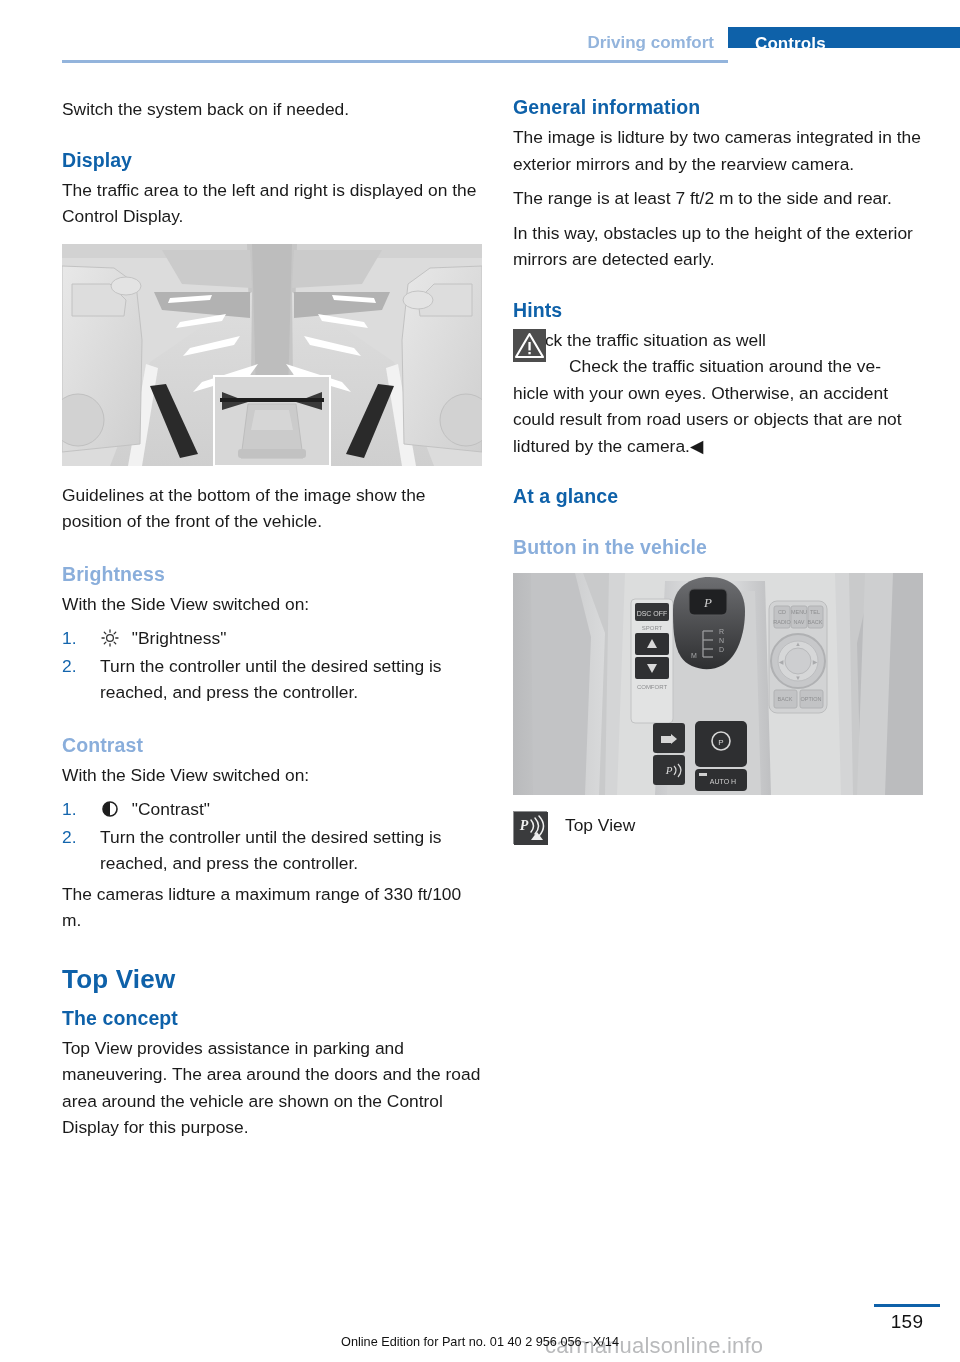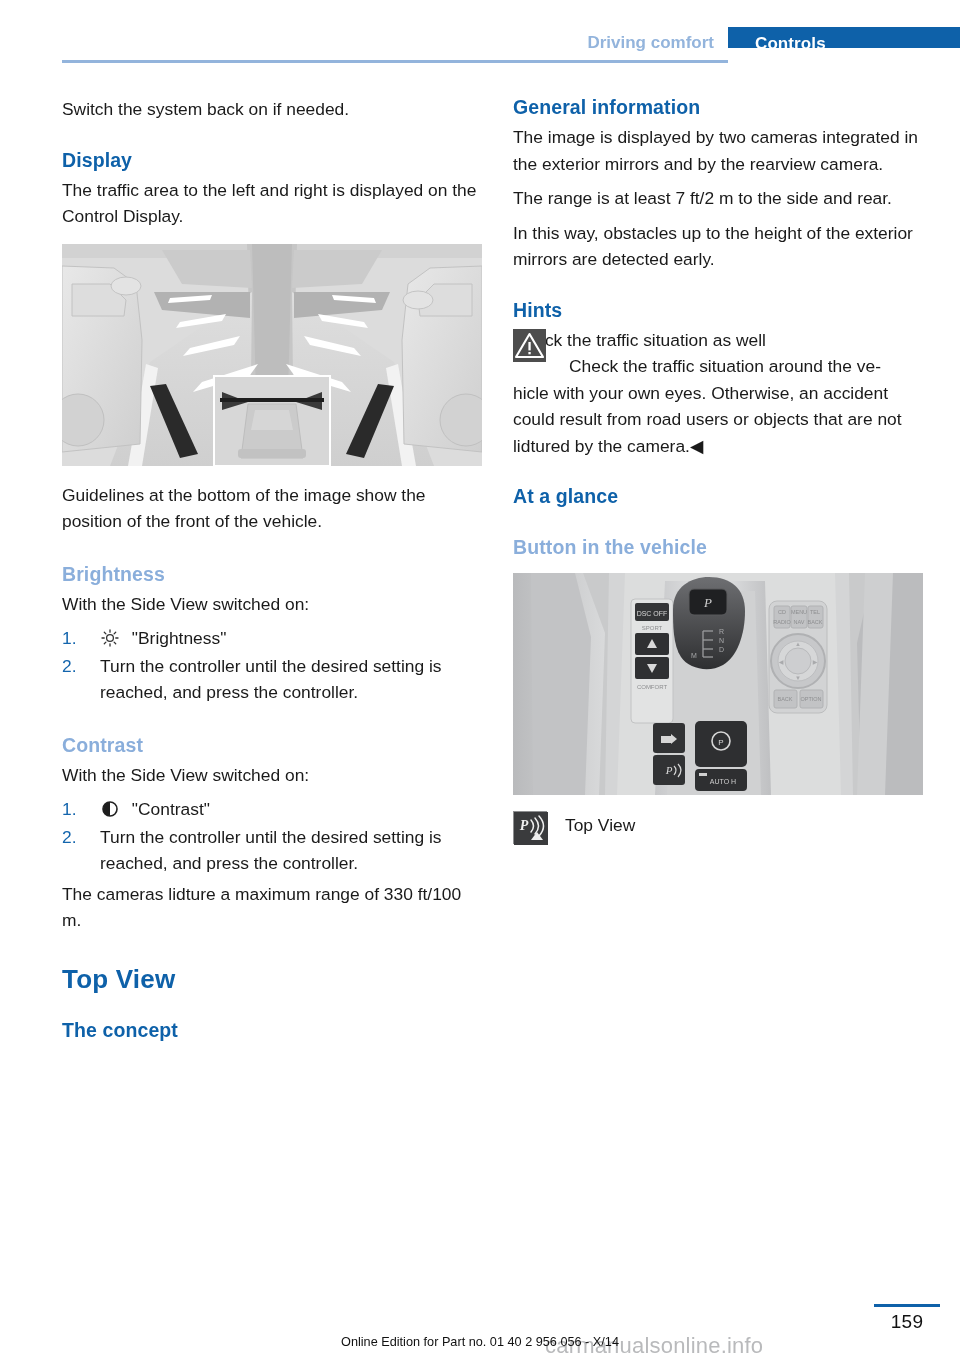--- a/index.html
+++ b/index.html
@@ -41,21 +41,21 @@
   }
 
   h2.h-major {
     font-size: 26px; font-weight: bold; color: #0e61a9;
     letter-spacing: .2px; margin: 30px 0 8px;
   }
   h3.h-sec {
     font-size: 19.5px; font-weight: bold; color: #0e61a9;
     letter-spacing: .1px; margin: 26px 0 5px;
   }
-  h3.h-sec.first { margin-top: 24px; }
+  h3.h-sec.first { margin-top: 12px; }
   h4.h-sub {
     font-size: 19.5px; font-weight: bold; color: #8aaedb;
     letter-spacing: .1px; margin: 28px 0 5px;
   }
 
   
   .figure { margin: 14px 0 16px; }
   .fig-sideview { width: 420px; height: 222px; position: relative; overflow: hidden; background: #d9d9d9; }
   .fig-console  { width: 410px; height: 222px; position: relative; overflow: hidden; background: #c9cacb; }
 
@@ -252,26 +252,27 @@
       <li>
         <span class="num">2.</span>
         <span>Turn the controller until the desired setting is reached, and press the controller.</span>
       </li>
     </ol>
 
     <p class="body">The cameras lidture a maximum range of 330 ft/100 m.</p>
 
     <h2 class="h-major">Top View</h2>
     <h3 class="h-sec first">The concept</h3>
+    <p class="body">Top View provides assistance in parking and maneuvering. The area around the doors and the road area around the vehicle are shown on the Control Display for this purpose.</p>
   </div>
 
   <div class="col col-right">
 
     <h3 class="h-sec" style="margin-top:0">General information</h3>
-    <p class="body">The image is displayed by two cameras integrated in the exterior mirrors and by the rearview camera.</p>
+    <p class="body">The image is lidture by two cameras integrated in the exterior mirrors and by the rearview camera.</p>
     <p class="body">The range is at least 7 ft/2 m to the side and rear.</p>
     <p class="body">In this way, obstacles up to the height of the exterior mirrors are detected early.</p>
 
     <h3 class="h-sec">Hints</h3>
 
     <div class="hint">
       <span class="warn-ico">
         <svg width="33" height="33" viewBox="0 0 33 33" xmlns="http://www.w3.org/2000/svg">
           <rect x="0" y="0" width="33" height="33" fill="#4d4d4d"></rect>
           <path d="M16.5 5 L30 28 L3 28 Z" fill="none" stroke="#ffffff" stroke-width="2.1" stroke-linejoin="round"></path>

